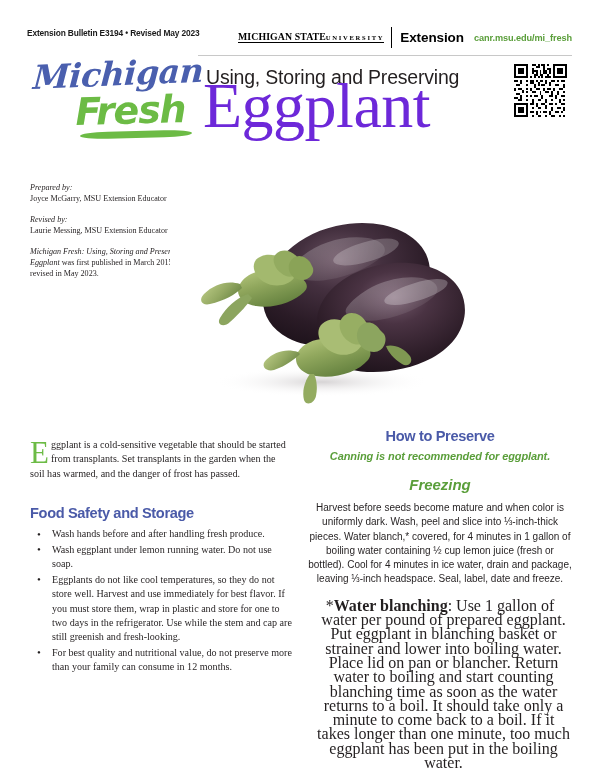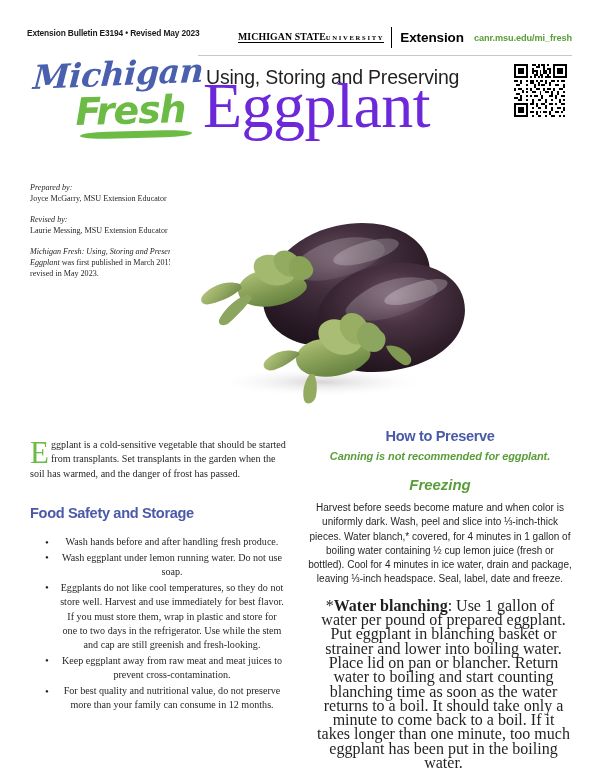--- a/index.html
+++ b/index.html
@@ -250,23 +250,22 @@
     font-size: 15px;
     font-weight: bold;
     font-style: italic;
     color: #5a9e3a;
     letter-spacing: -0.05px;
     margin: 0;
   }
 
   ul.bullets {
     list-style: none;
-    margin: 8px;
+    margin: 0;
     padding: 0;
-    text-align: center;
   }
   ul.bullets li {
     position: relative;
     padding-left: 22px;
     font-family: "Liberation Serif", serif;
     font-size: 10.1px;
     line-height: 14.3px;
     color: #231f20;
     margin-bottom: 1.5px;
   }
@@ -551,21 +550,20 @@
     <div class="sp14"></div>
 
     <h2 class="sec-head">Food Safety and Storage</h2>
 
     <div class="sp6"></div>
 
     <ul class="bullets">
       <li>Wash hands before and after handling fresh produce.</li>
       <li>Wash eggplant under lemon running water. Do not use soap.</li>
       <li>Eggplants do not like cool temperatures, so they do not store well. Harvest and use immediately for best flavor. If you must store them, wrap in plastic and store for one to two days in the refrigerator. Use while the stem and cap are still greenish and fresh-looking.</li>
-      <li>Keep eggplant away from raw meat and meat juices to prevent cross-contamination.</li>
       <li>For best quality and nutritional value, do not preserve more than your family can consume in 12 months.</li>
     </ul>
   </div>
 
   <div class="col-right">
     <h2 class="sec-head">How to Preserve</h2>
 
     <div class="sp6"></div>
 
     <p class="green-note">Canning is not recommended for eggplant.</p>

